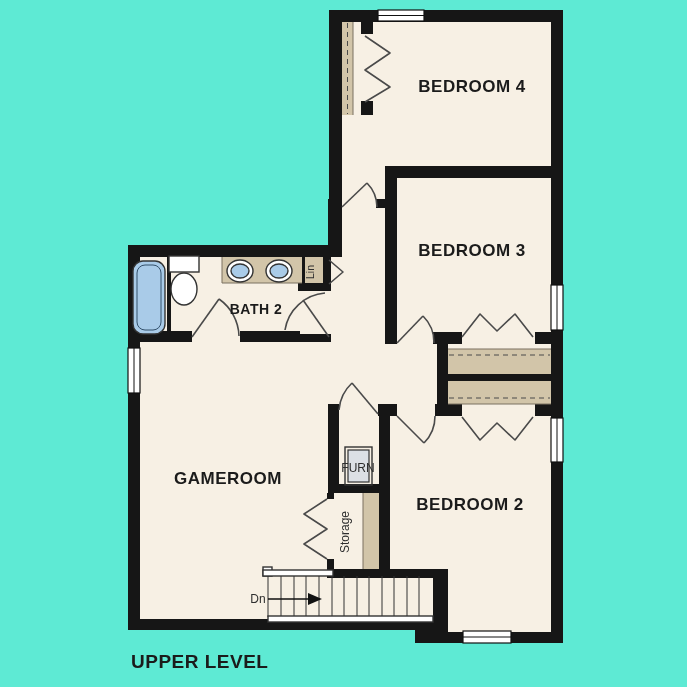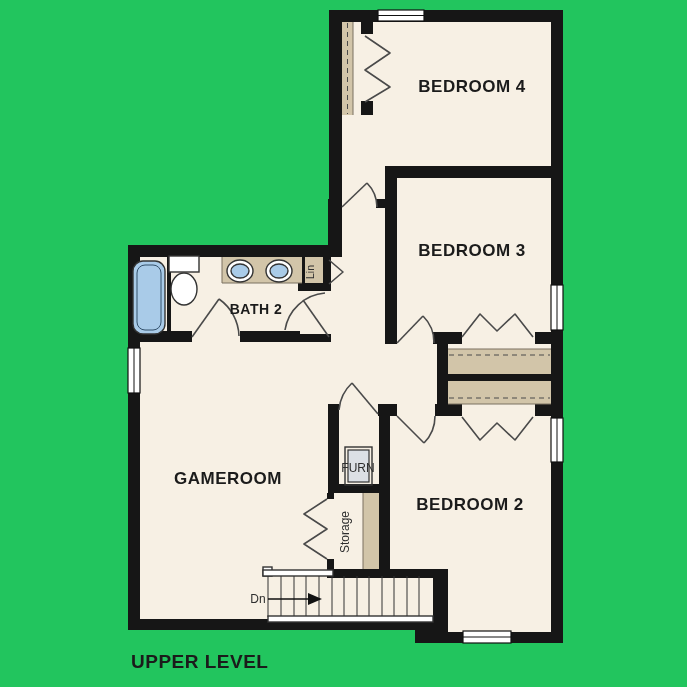--- a/index.html
+++ b/index.html
@@ -1,16 +1,16 @@
 <!DOCTYPE html>
 <html><head>
 <meta charset="utf-8">
 <style>
   html,body{margin:0;padding:0;background:#ffffff;}
-  .stage{position:relative;width:687px;height:687px;background:#22c55e;overflow:hidden;
+  .stage{position:relative;width:687px;height:687px;background:#5eead4;overflow:hidden;
          font-family:"Liberation Sans", sans-serif;}
   svg{display:block;}
   text{font-family:"Liberation Sans", sans-serif;fill:#1b1b1b;}
   .room-label{font-size:17px;font-weight:bold;letter-spacing:.5px;}
   .small-label{font-size:12px;fill:#2e2e2e;}
   .tiny-label{font-size:10.5px;fill:#2e2e2e;}
   .plan-title{font-size:19px;font-weight:bold;letter-spacing:.5px;}
   .wall{fill:#161616;}
   .floor{fill:#f7f0e4;}
   .shelf{fill:#d2c5a9;}

